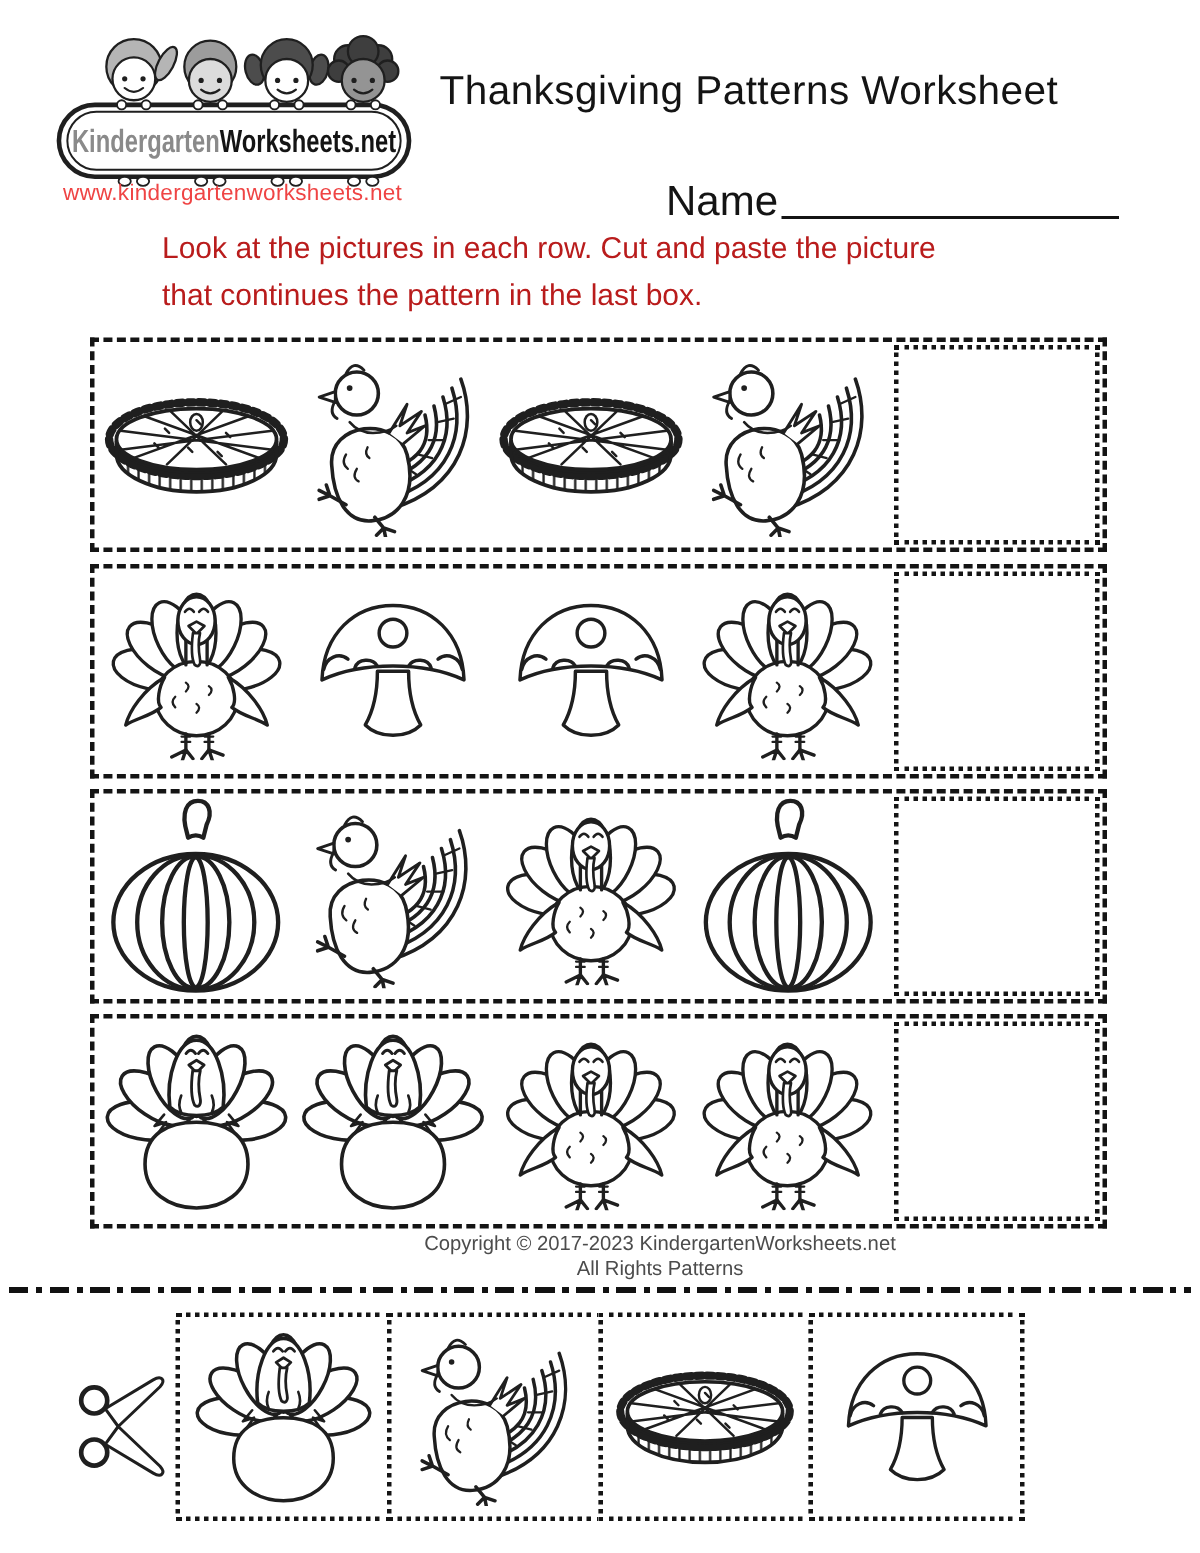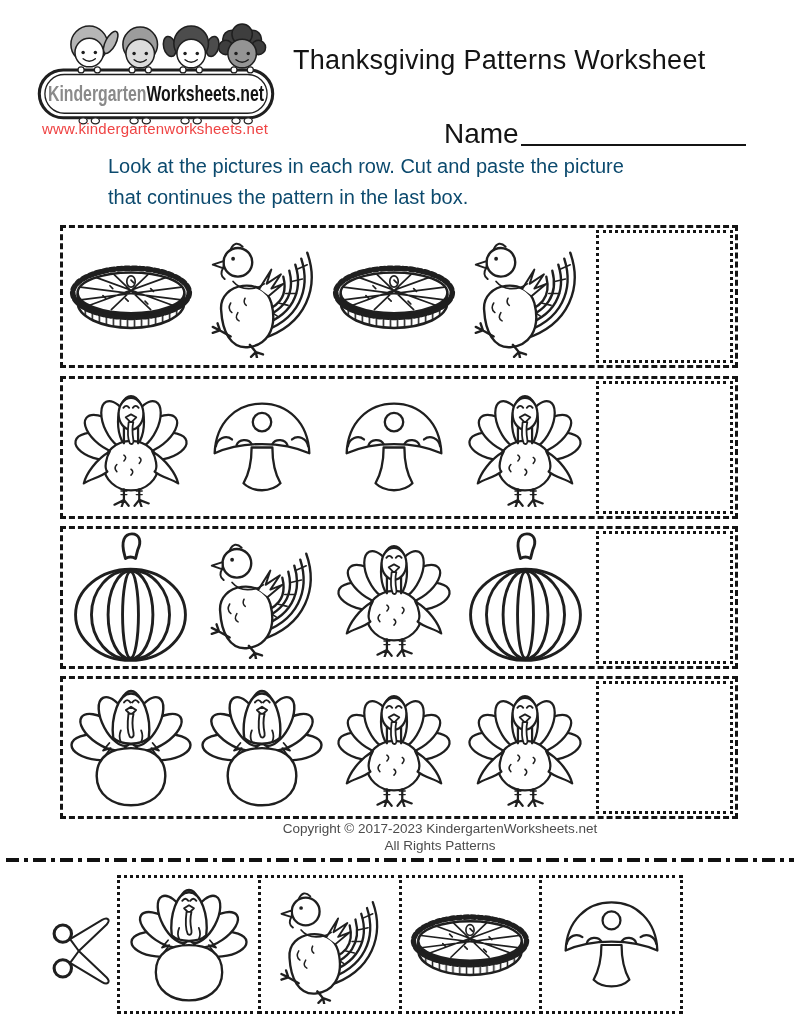--- a/index.html
+++ b/index.html
@@ -10,21 +10,21 @@
   .logo-wrap{position:absolute;left:36px;top:22px;width:240px;text-align:right;}
   .logo-url{position:absolute;left:26px;top:120px;width:258px;text-align:center;
             font-size:15px;color:#ef4444;letter-spacing:.2px;}
   .title{position:absolute;left:293px;top:27px;width:470px;font-size:27px;
          font-weight:400;letter-spacing:.3px;color:#141414;margin-top:18px;}
   .name-row{position:absolute;left:444px;top:100px;right:54px;display:flex;align-items:flex-end;margin-top:18px;}
   .name-label{font-size:28px;color:#141414;}
   .name-line{flex:1;border-bottom:2.4px solid #141414;margin:0 0 4px 2px;height:24px;}
 
   .instructions{position:absolute;left:108px;top:151px;width:610px;
-                font-size:20px;line-height:31px;color:#0c4a6e;}
+                font-size:20px;line-height:31px;color:#b91c1c;}
 
   
   .pattern-row{position:absolute;left:60px;width:678px;height:143px;
                border:3px dashed #141414;box-sizing:border-box;background:#fff;}
   .row-items{position:absolute;left:2px;top:2px;bottom:2px;width:526px;
              display:flex;align-items:center;}
   .art-slot{flex:1;display:flex;align-items:center;justify-content:center;height:100%;}
   .answer-box{position:absolute;right:2px;top:2px;bottom:2px;width:137px;
               border:3px dotted #141414;box-sizing:border-box;background:#fff;}
 

